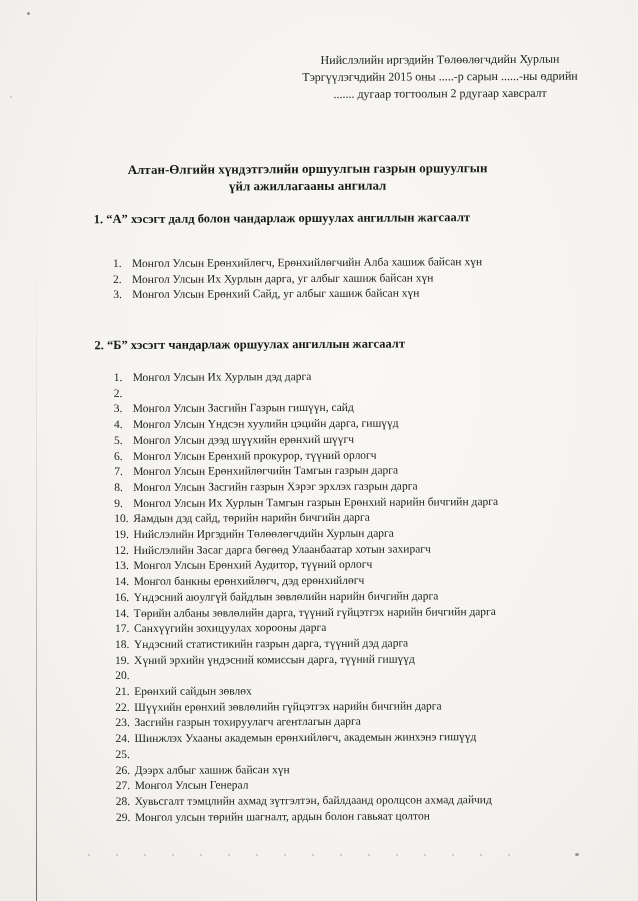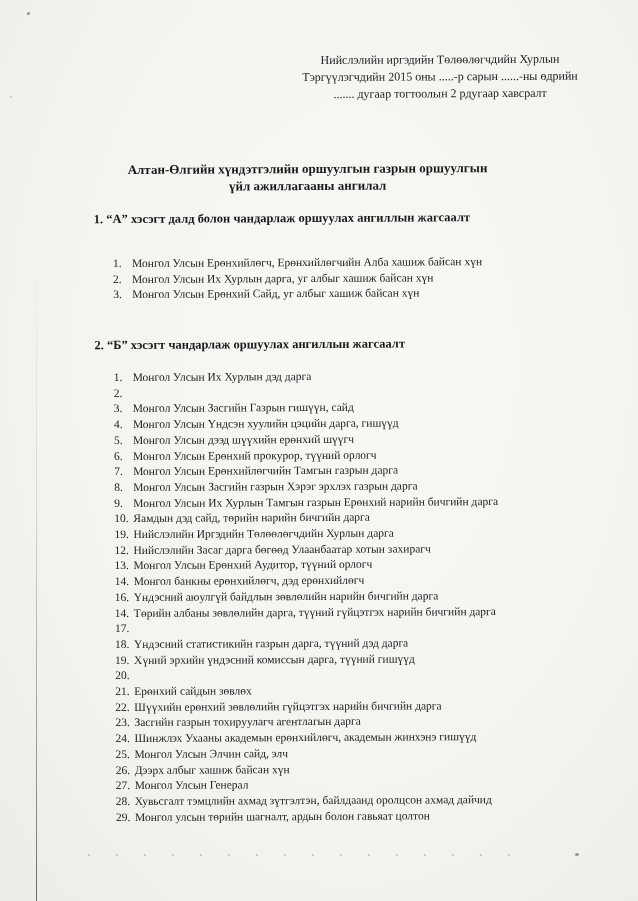--- a/index.html
+++ b/index.html
@@ -209,20 +209,21 @@
         <li>
           <span class="num">16.</span>
           <span class="txt">Үндэсний аюулгүй байдлын зөвлөлийн нарийн бичгийн дарга</span>
         </li>
         <li>
           <span class="num">14.</span>
           <span class="txt">Төрийн албаны зөвлөлийн дарга, түүний гүйцэтгэх нарийн бичгийн дарга</span>
         </li>
         <li>
           <span class="num">17.</span>
+          <span class="txt">Санхүүгийн зохицуулах хорооны дарга</span>
         </li>
         <li>
           <span class="num">18.</span>
           <span class="txt">Үндэсний статистикийн газрын дарга, түүний дэд дарга</span>
         </li>
         <li>
           <span class="num">19.</span>
           <span class="txt">Хүний эрхийн үндэсний комиссын дарга, түүний гишүүд</span>
         </li>
         <li>
@@ -239,21 +240,20 @@
         <li>
           <span class="num">23.</span>
           <span class="txt">Засгийн газрын тохируулагч агентлагын дарга</span>
         </li>
         <li>
           <span class="num">24.</span>
           <span class="txt">Шинжлэх Ухааны академын ерөнхийлөгч, академын жинхэнэ гишүүд</span>
         </li>
         <li>
           <span class="num">25.</span>
-          <span class="txt">Монгол Улсын Элчин сайд, элч</span>
         </li>
         <li>
           <span class="num">26.</span>
           <span class="txt">Дээрх албыг хашиж байсан хүн</span>
         </li>
         <li>
           <span class="num">27.</span>
           <span class="txt">Монгол Улсын Генерал</span>
         </li>
         <li>

